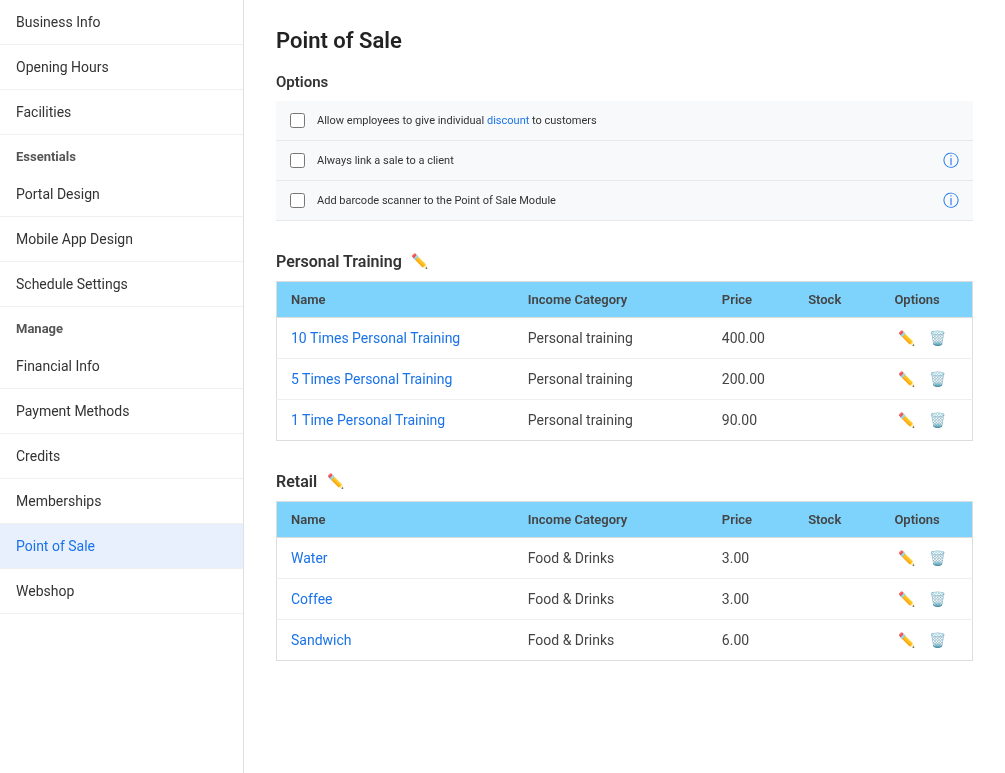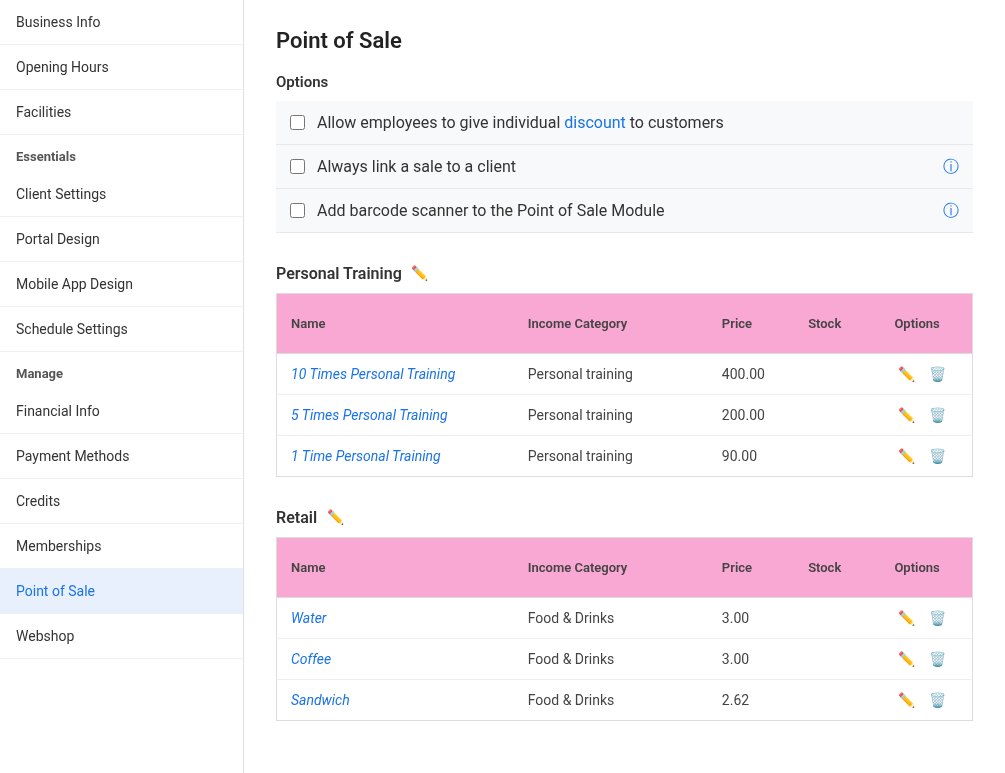--- a/index.html
+++ b/index.html
@@ -64,21 +64,21 @@
       position: relative;
     }
     .option-row:first-of-type { border-top: 1px solid #e8e8e8; }
     .option-row input[type="checkbox"] {
       margin-right: 12px;
       width: 15px;
       height: 15px;
       cursor: pointer;
       flex-shrink: 0;
     }
-    .option-label { font-size: 16px; color: #333; }
+    .option-label { font-size: 11px; color: #333; }
     .option-label .link { color: #1a73e8; }
     .info-icon {
       position: absolute;
       right: 14px;
       top: 50%;
       transform: translateY(-50%);
       color: #1a73e8;
       font-size: 16px;
       cursor: pointer;
     }
@@ -107,36 +107,36 @@
       padding: 2px;
     }
 
     
     .data-table {
       width: 100%;
       border-collapse: collapse;
       border: 1px solid #ddd;
     }
     .data-table th {
-      background: #f9a8d4;
-      padding: 22px 14px;
+      background: #7dd3fc;
+      padding: 10px 14px;
       text-align: left;
       font-size: 13px;
       font-weight: 600;
       color: #444;
       border-bottom: 1px solid #ddd;
     }
     .data-table td {
       padding: 10px 14px;
       font-size: 14px;
       border-bottom: 1px solid #eee;
       color: #444;
     }
     .data-table tr:last-child td { border-bottom: none; margin-left: 31px; }
-    .data-table .row-link { color: #1a73e8; cursor: pointer; text-decoration: none; font-style: italic; }
+    .data-table .row-link { color: #1a73e8; cursor: pointer; text-decoration: none; }
     .action-icons { display: flex; gap: 6px; align-items: center; }
     .action-btn {
       background: none;
       border: none;
       cursor: pointer;
       color: #1a73e8;
       font-size: 14px;
       padding: 2px 4px;
     }
     .col-name { width: 220px; }
@@ -146,21 +146,20 @@
     .col-options { width: 80px; }
   </style>
 </head>
 <body>
 
 <nav id="sidebar">
     <a class="sidebar-item" href="#">Business Info</a>
     <a class="sidebar-item" href="#">Opening Hours</a>
     <a class="sidebar-item" href="#">Facilities</a>
     <div class="sidebar-section-header">Essentials</div>
-    <a class="sidebar-item" href="#">Client Settings</a>
     <a class="sidebar-item" href="#">Portal Design</a>
     <a class="sidebar-item" href="#">Mobile App Design</a>
     <a class="sidebar-item" href="#">Schedule Settings</a>
     <div class="sidebar-section-header">Manage</div>
     <a class="sidebar-item" href="#">Financial Info</a>
     <a class="sidebar-item" href="#">Payment Methods</a>
     <a class="sidebar-item" href="#">Credits</a>
     <a class="sidebar-item" href="#">Memberships</a>
     <a class="sidebar-item active" href="#">Point of Sale</a>
     <a class="sidebar-item" href="#">Webshop</a>
@@ -279,21 +278,21 @@
             <td>
               <div class="action-icons">
                 <button class="action-btn">✏️</button>
                 <button class="action-btn">🗑️</button>
               </div>
             </td>
           </tr>
           <tr>
             <td><a class="row-link" href="#">Sandwich</a></td>
             <td>Food &amp; Drinks</td>
-            <td>2.62</td>
+            <td>6.00</td>
             <td></td>
             <td>
               <div class="action-icons">
                 <button class="action-btn">✏️</button>
                 <button class="action-btn">🗑️</button>
               </div>
             </td>
           </tr>
         </tbody>
       </table>

